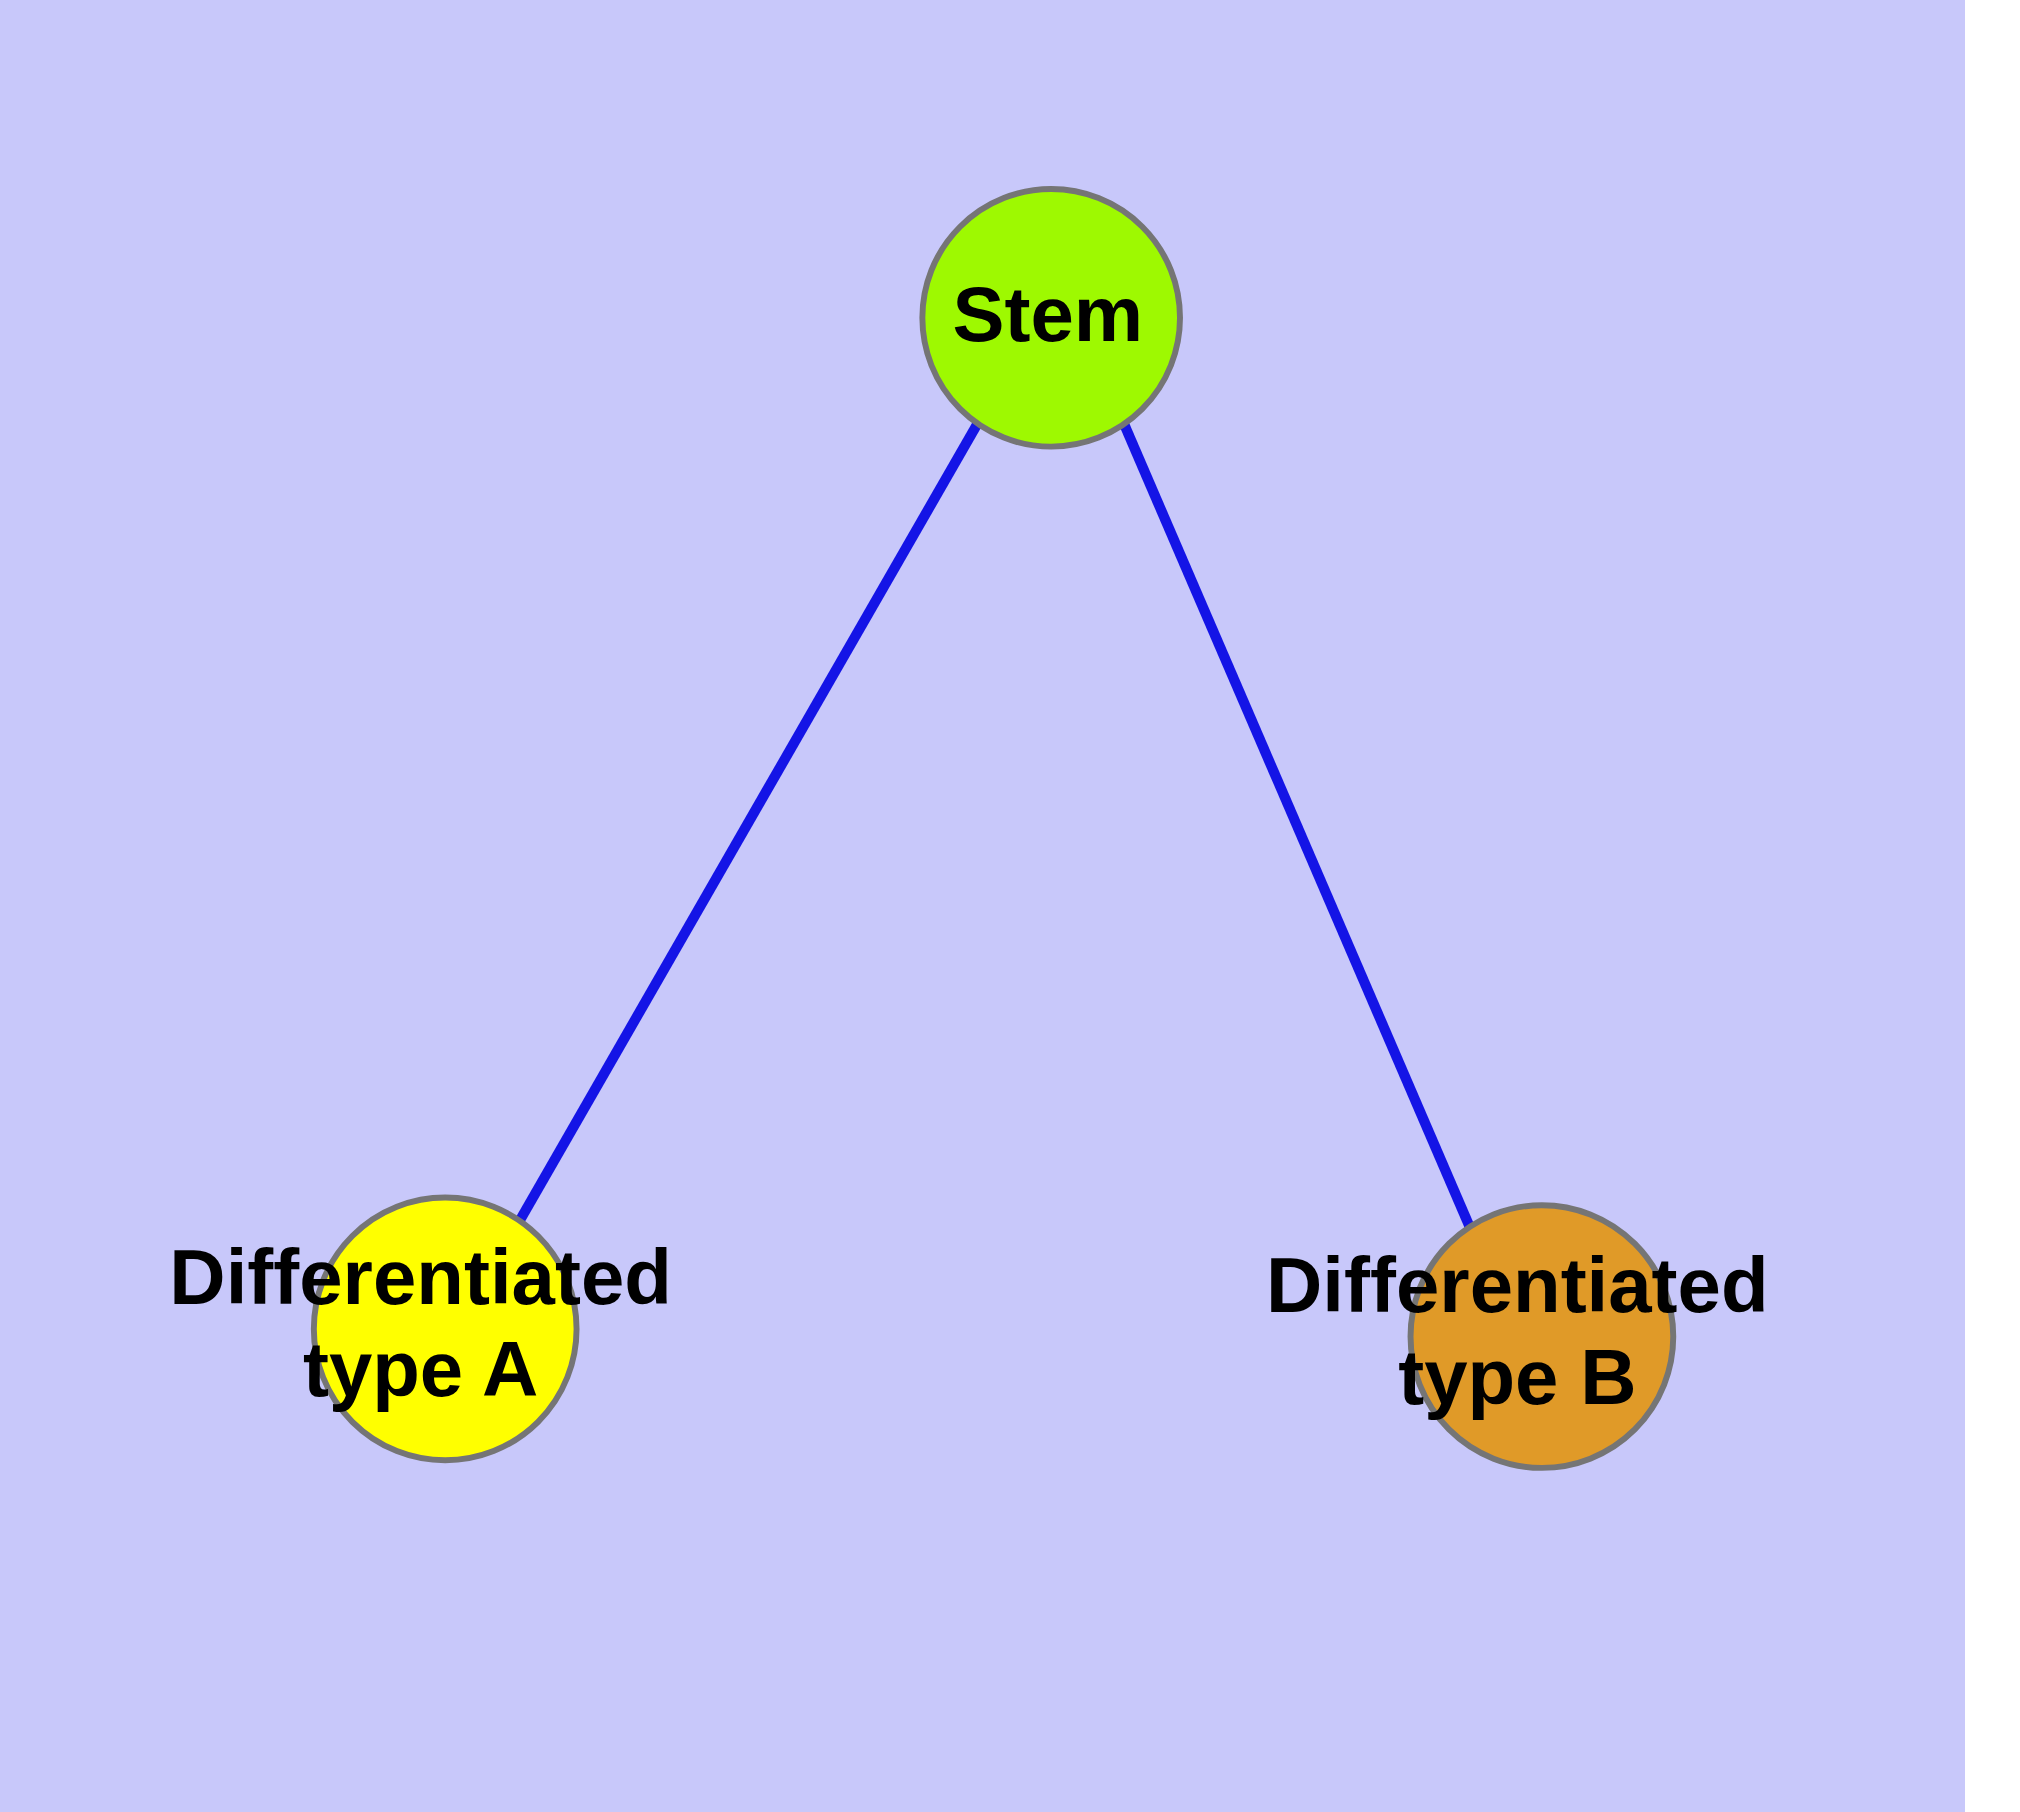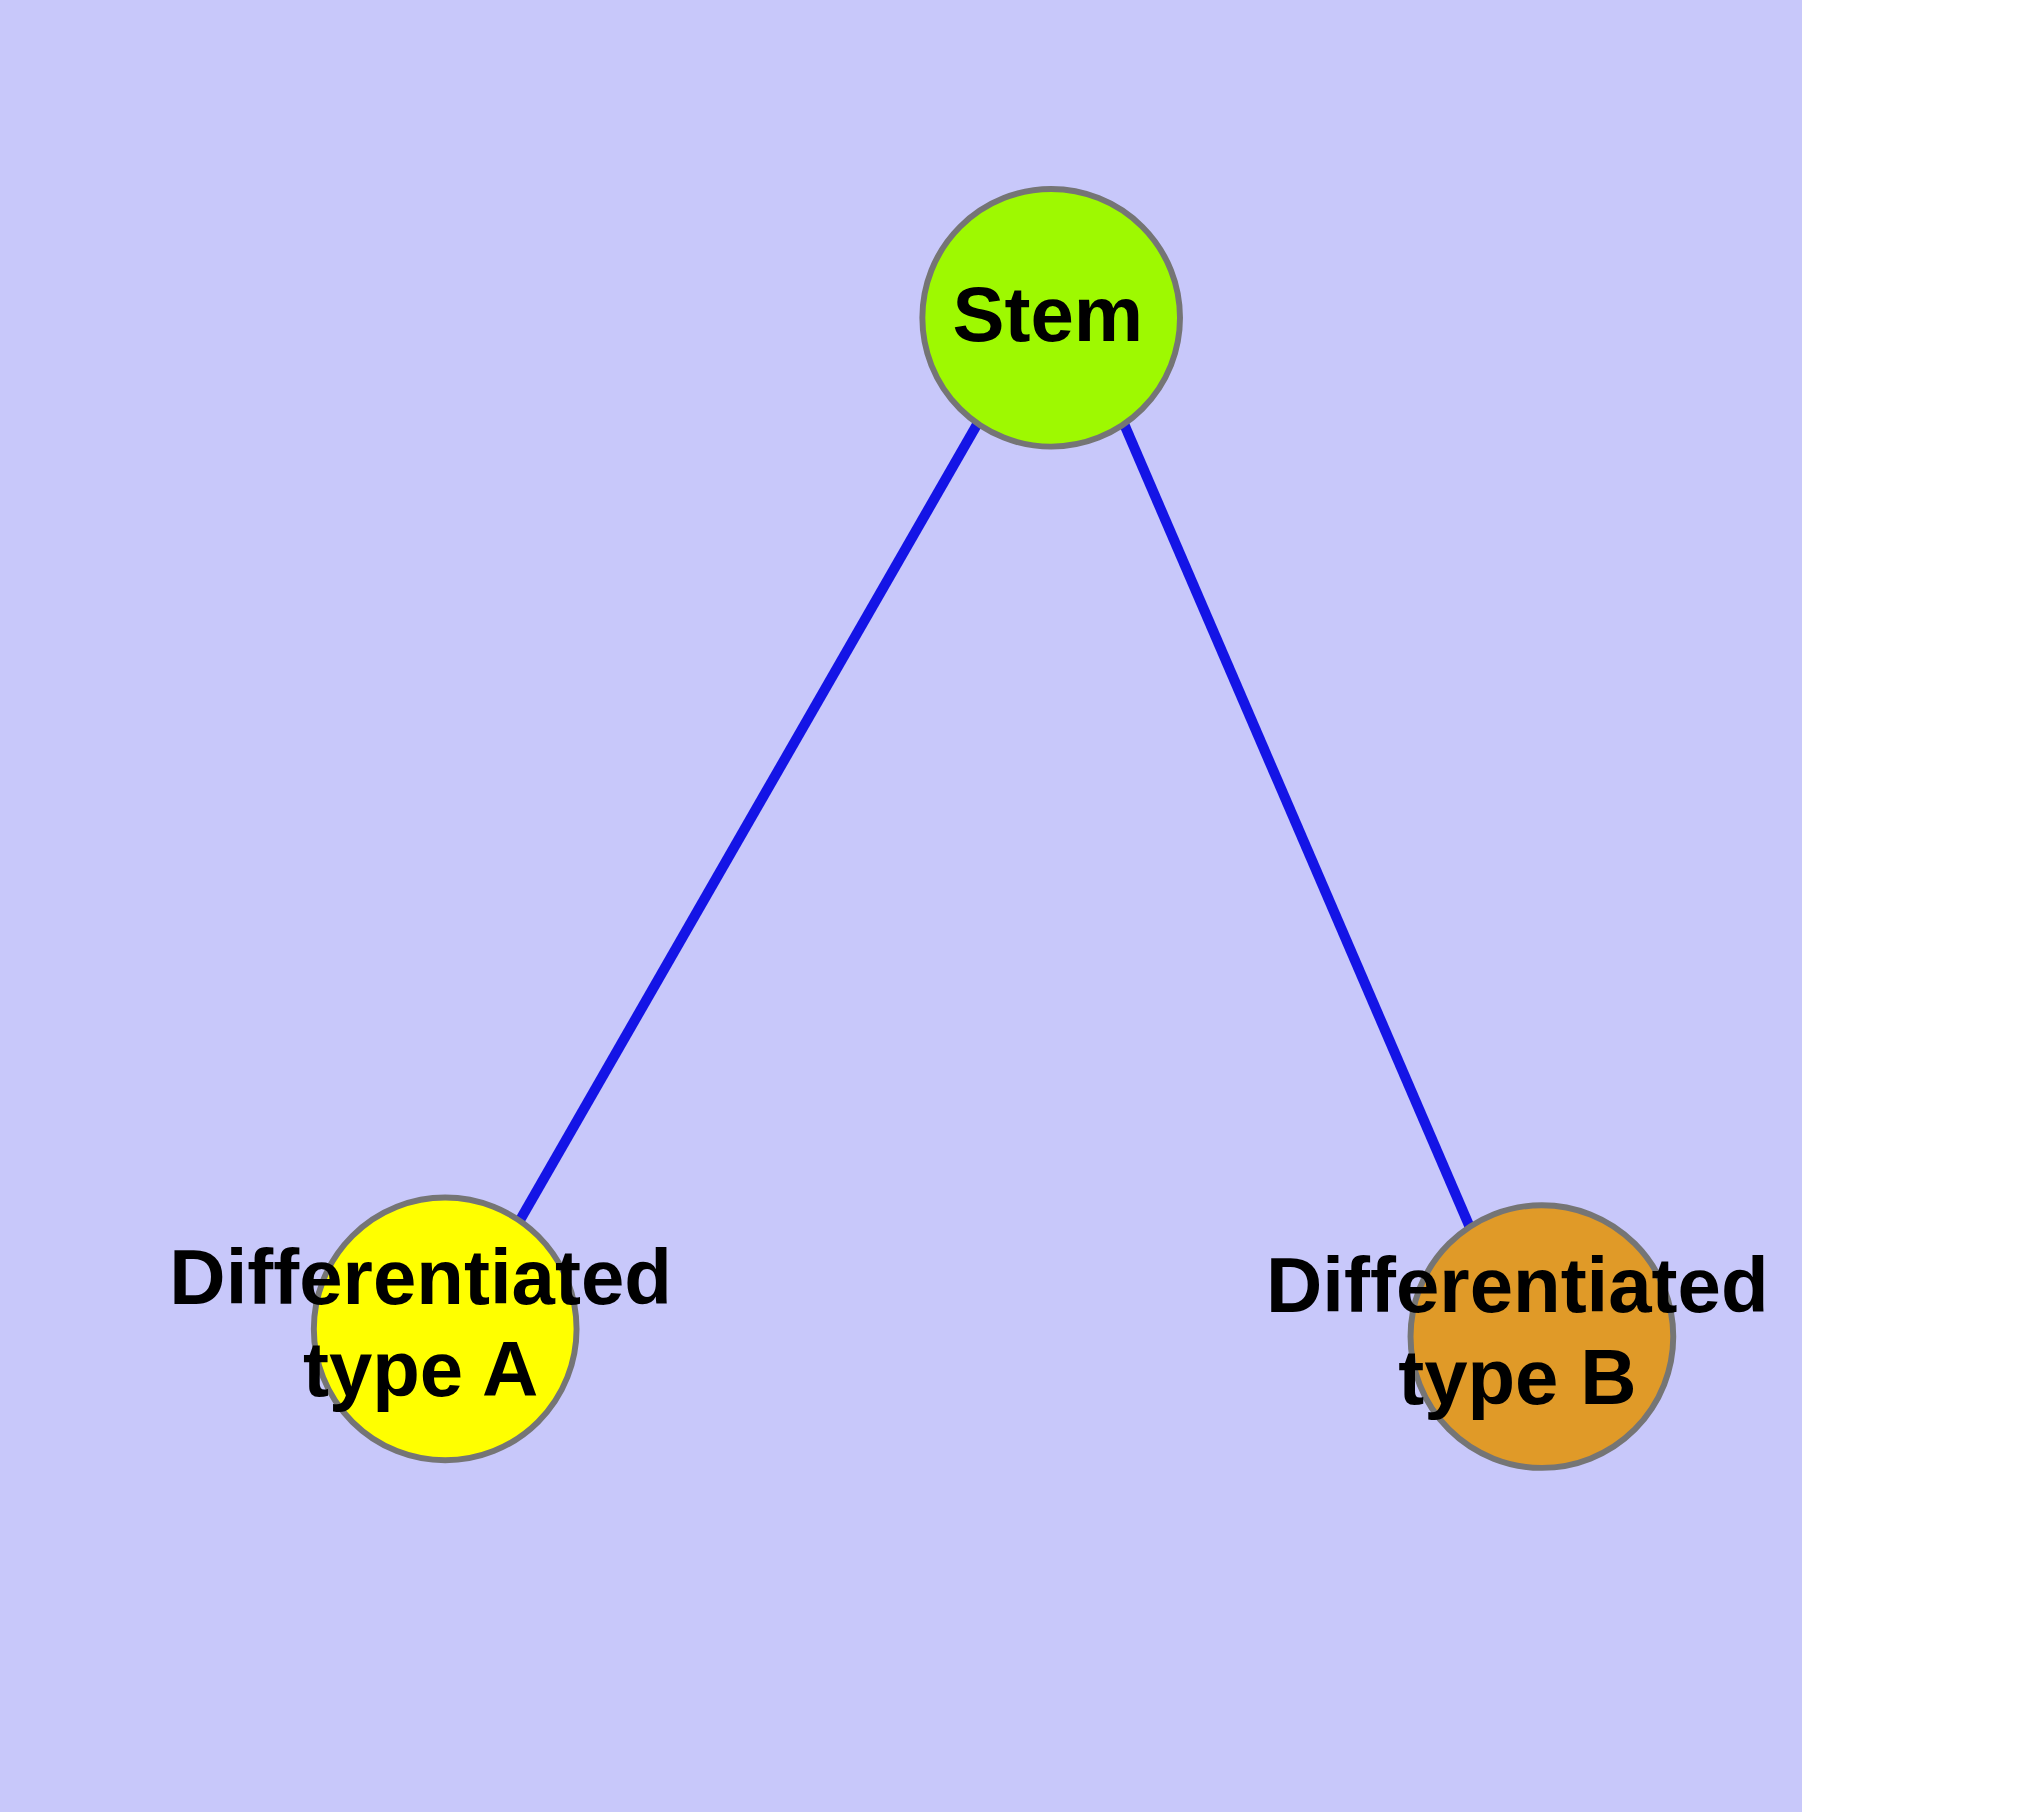--- a/index.html
+++ b/index.html
@@ -29,21 +29,21 @@
     font-family: "Liberation Sans", sans-serif;
     font-weight: bold;
     fill: #000000;
     text-anchor: middle;
     dominant-baseline: middle;
   }
 </style>
 </head>
 <body>
 
-<div id="canvas" style="width: 1802px; height: 1812px;">
+<div id="canvas" style="width: 1965px; height: 1812px;">
 
   <div id="bg-rect" style="background: rgb(200, 200, 250);"></div>
 
   <svg id="graph-svg" viewBox="0 0 2384 2138" xmlns="http://www.w3.org/2000/svg" style="width: 2021px; height: 1812px;">
 
     <g id="edges-group">
         <line x1="1153" y1="500" x2="613" y2="1440" stroke="#1414e6" stroke-width="12" stroke-linecap="butt"></line>
         <line x1="1325" y1="498" x2="1734" y2="1448" stroke="#1414e6" stroke-width="12" stroke-linecap="butt"></line>
       </g>
     <g id="nodes-group">

